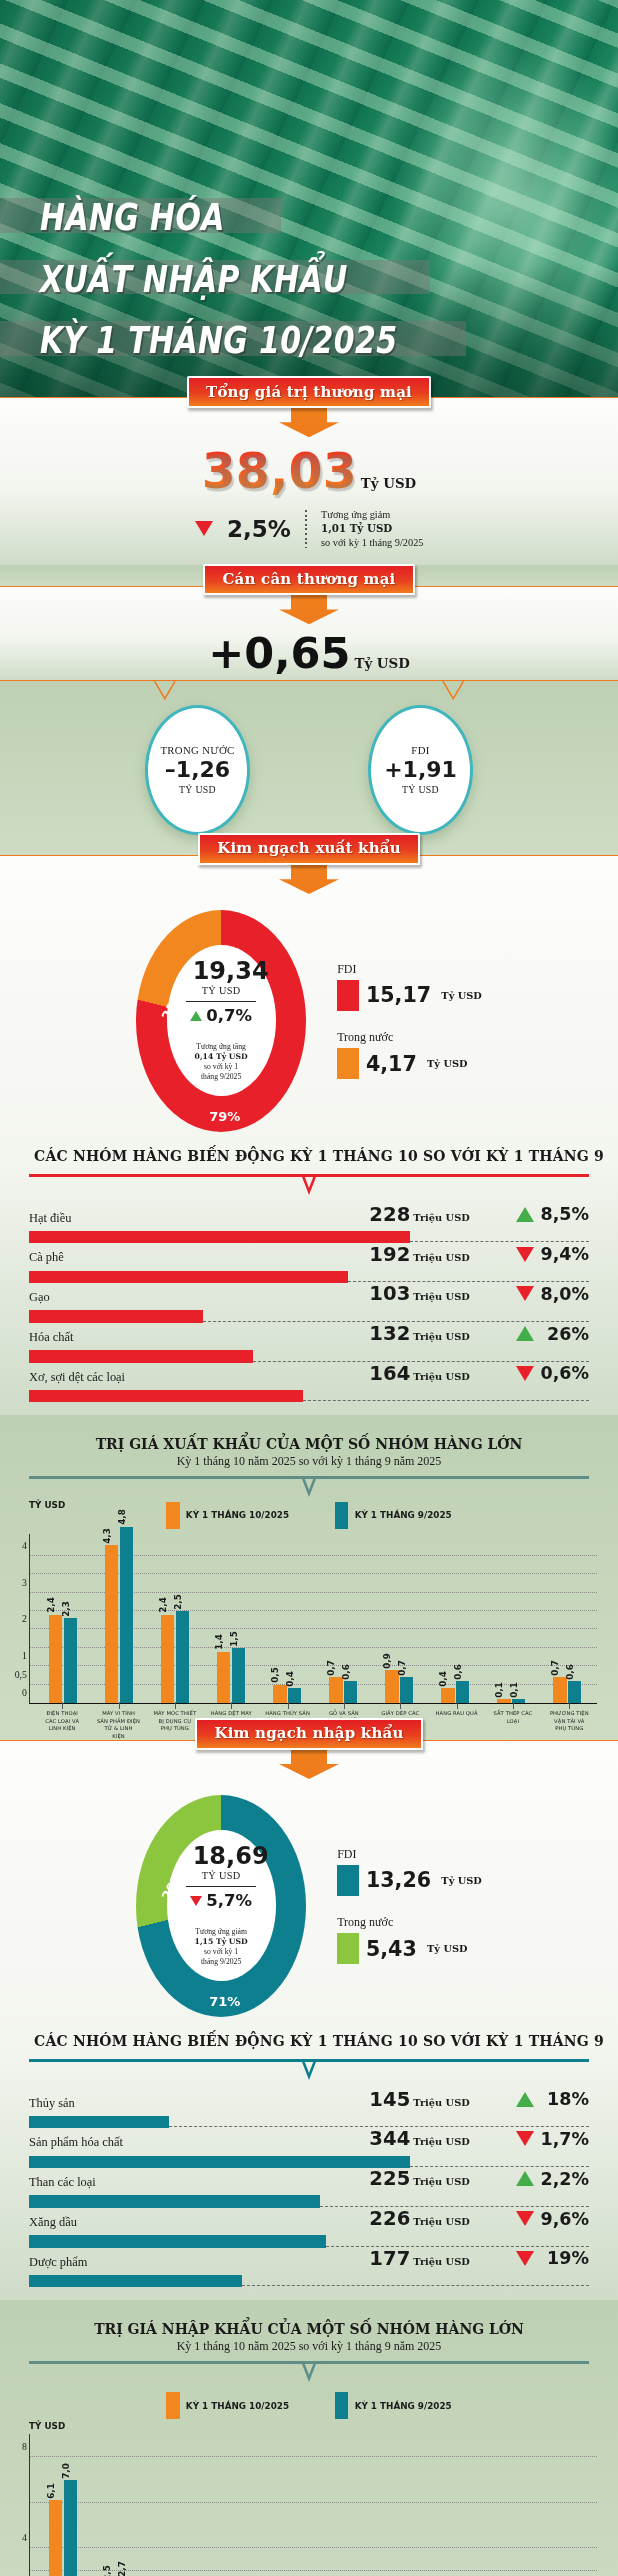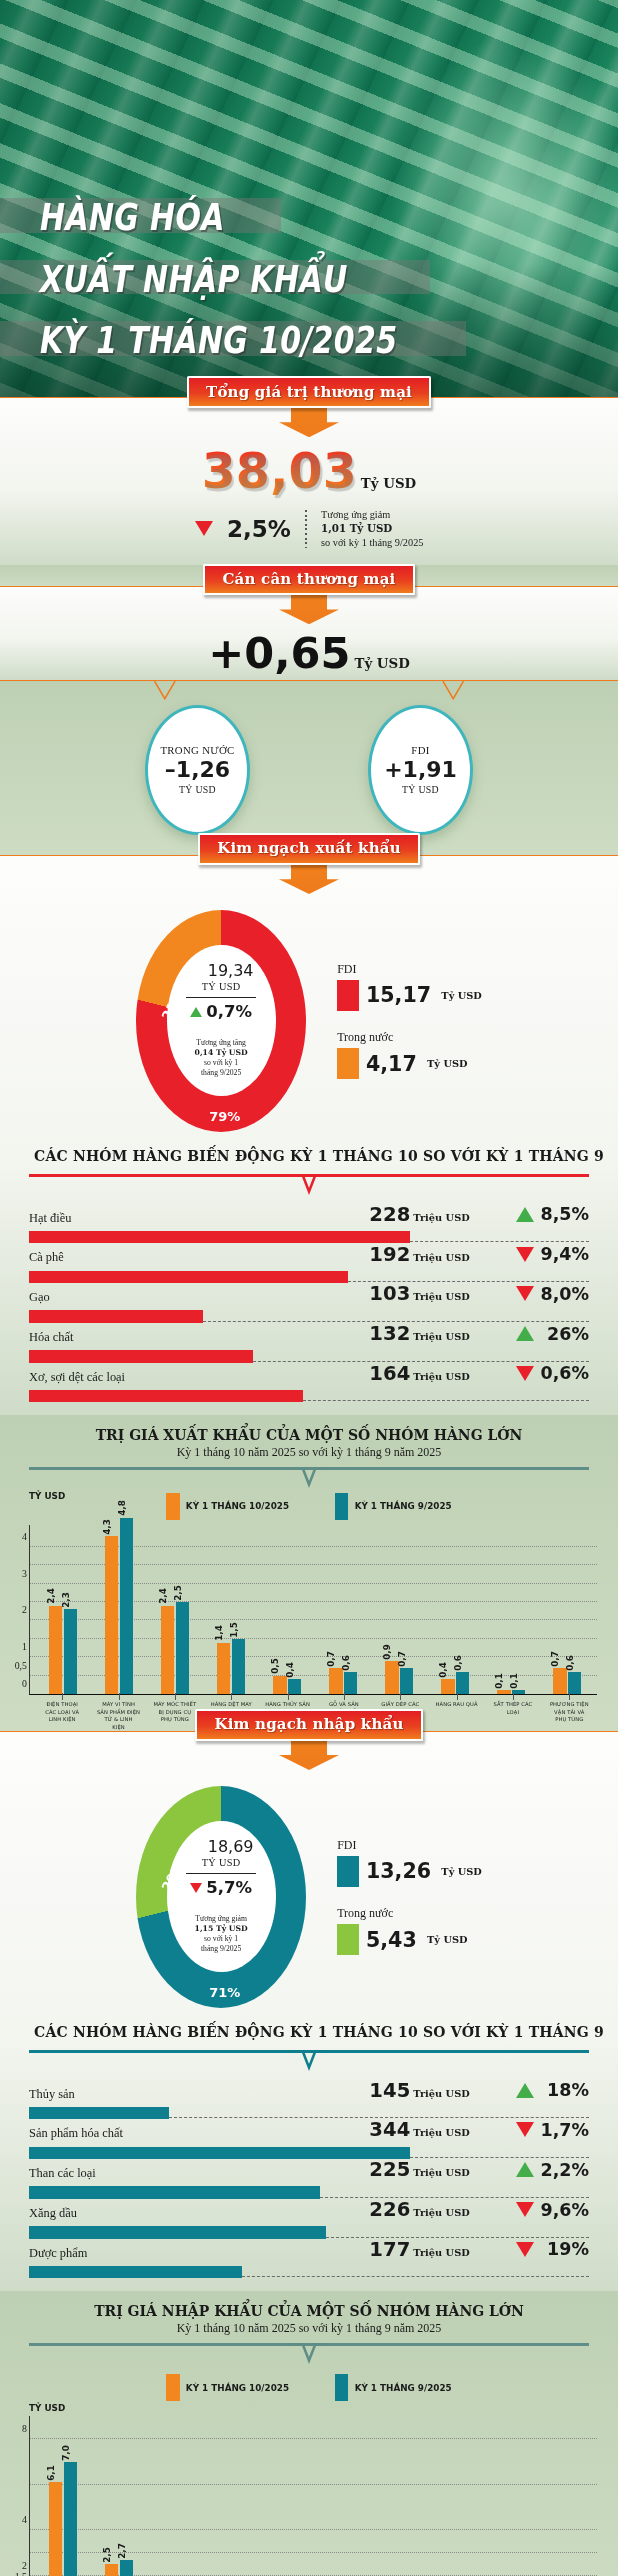--- a/index.html
+++ b/index.html
@@ -120,21 +120,21 @@
   
   .donut-row { display:flex; align-items:center; justify-content:center; gap:31px; padding:15.5px 0 5.2px; }
   .donut { position:relative; width:170px; height:222px; }
   .donut .ring { position:absolute; inset:0; border-radius:50%; }
   .donut .hole {
     position:absolute; left:18%; top:16%; width:64%; height:68%;
     background:#fff; border-radius:50%;
     display:flex; flex-direction:column; align-items:center; justify-content:center;
     text-align:center; padding:5.2px 7.2px;
   }
-  .donut .hole .v { font-family:"DejaVu Sans",sans-serif; font-weight:400; font-size:16px; line-height:1;margin-left:19px; }
+  .donut .hole .v { font-family:"DejaVu Sans",sans-serif; font-weight:700; font-size:24px; line-height:1;margin-left:19px; }
   .donut .hole .u { font-size:10.3px; margin-top:2.1px; letter-spacing:0.3px; }
   .donut .hole hr { width:74%; border:0; border-top:1px solid #222; margin:5.2px 0 4.1px; }
   .donut .hole .p { display:flex; align-items:center; gap:4.1px; font-family:"DejaVu Sans",sans-serif; font-weight:700; font-size:16.5px; }
   .donut .hole .note { font-size:7.7px; line-height:1.3; margin-top:17px; }
   .donut .hole .note b { font-family:"DejaVu Serif",serif; }
   .slice-lbl {
     position:absolute; font-family:"DejaVu Sans",sans-serif; font-weight:700;
     color:#fff; font-size:13px;
   }
   .legend { display:flex; flex-direction:column; gap:19.6px; }
@@ -159,21 +159,21 @@
   .crow .cbody { position:relative; display:flex; align-items:flex-end; }
   .crow .cbar { height:12.4px; }
   .crow .dash { flex:1; border-bottom:1px dashed #6b6b6b; margin-bottom:1px; }
   .crow .rightinfo { position:absolute; right:0; bottom:17.5px; display:flex; align-items:center; gap:11.3px; }
   .crow .num { font-family:"DejaVu Sans",sans-serif; font-weight:700; font-size:19.6px; }
   .crow .num .u { font-family:"DejaVu Serif",serif; font-weight:700; font-size:9.8px; margin-left:3.1px; }
   .crow .pct { font-family:"DejaVu Sans",sans-serif; font-weight:700; font-size:17.5px; min-width:49px; text-align:right; }
   .crow .pw { display:flex; align-items:center; gap:6.2px; width:108px; justify-content:flex-end; }
 
   
-  .chart-head { text-align:center; padding:12px 0 0; }
+  .chart-head { text-align:center; padding:21px 0 0; }
   .chart-head h3 { font-family:"DejaVu Serif",serif; font-weight:700; font-size:14px; }
   .chart-head h4 { font-family:"Liberation Serif",serif; font-weight:400; font-size:12px; margin-top:2.1px; }
   .chart-legend { display:flex; justify-content:center; gap:46px; padding:7.2px 0 2.1px; }
   .chart-legend .ci { display:flex; align-items:center; gap:6.2px; }
   .chart-legend .csw { width:13.4px; height:27px; }
   .chart-legend .cl { font-family:"DejaVu Sans",sans-serif; font-weight:700; font-size:8.8px; }
   .ylabel { font-family:"DejaVu Sans",sans-serif; font-weight:700; font-size:8.8px; padding-left:29px; }
   .plot { position:relative; margin:3.1px 20.6px 0 29px; height:170px; border-left:1px solid #333; border-bottom:1px solid #111; }
   .plot .grid { position:absolute; left:0; right:0; border-top:0.5px dotted #8a8a8a; }
   .plot .ytick { position:absolute; left:-20.6px; transform:translateY(-50%); font-size:9.8px; width:17.5px; text-align:right; }

